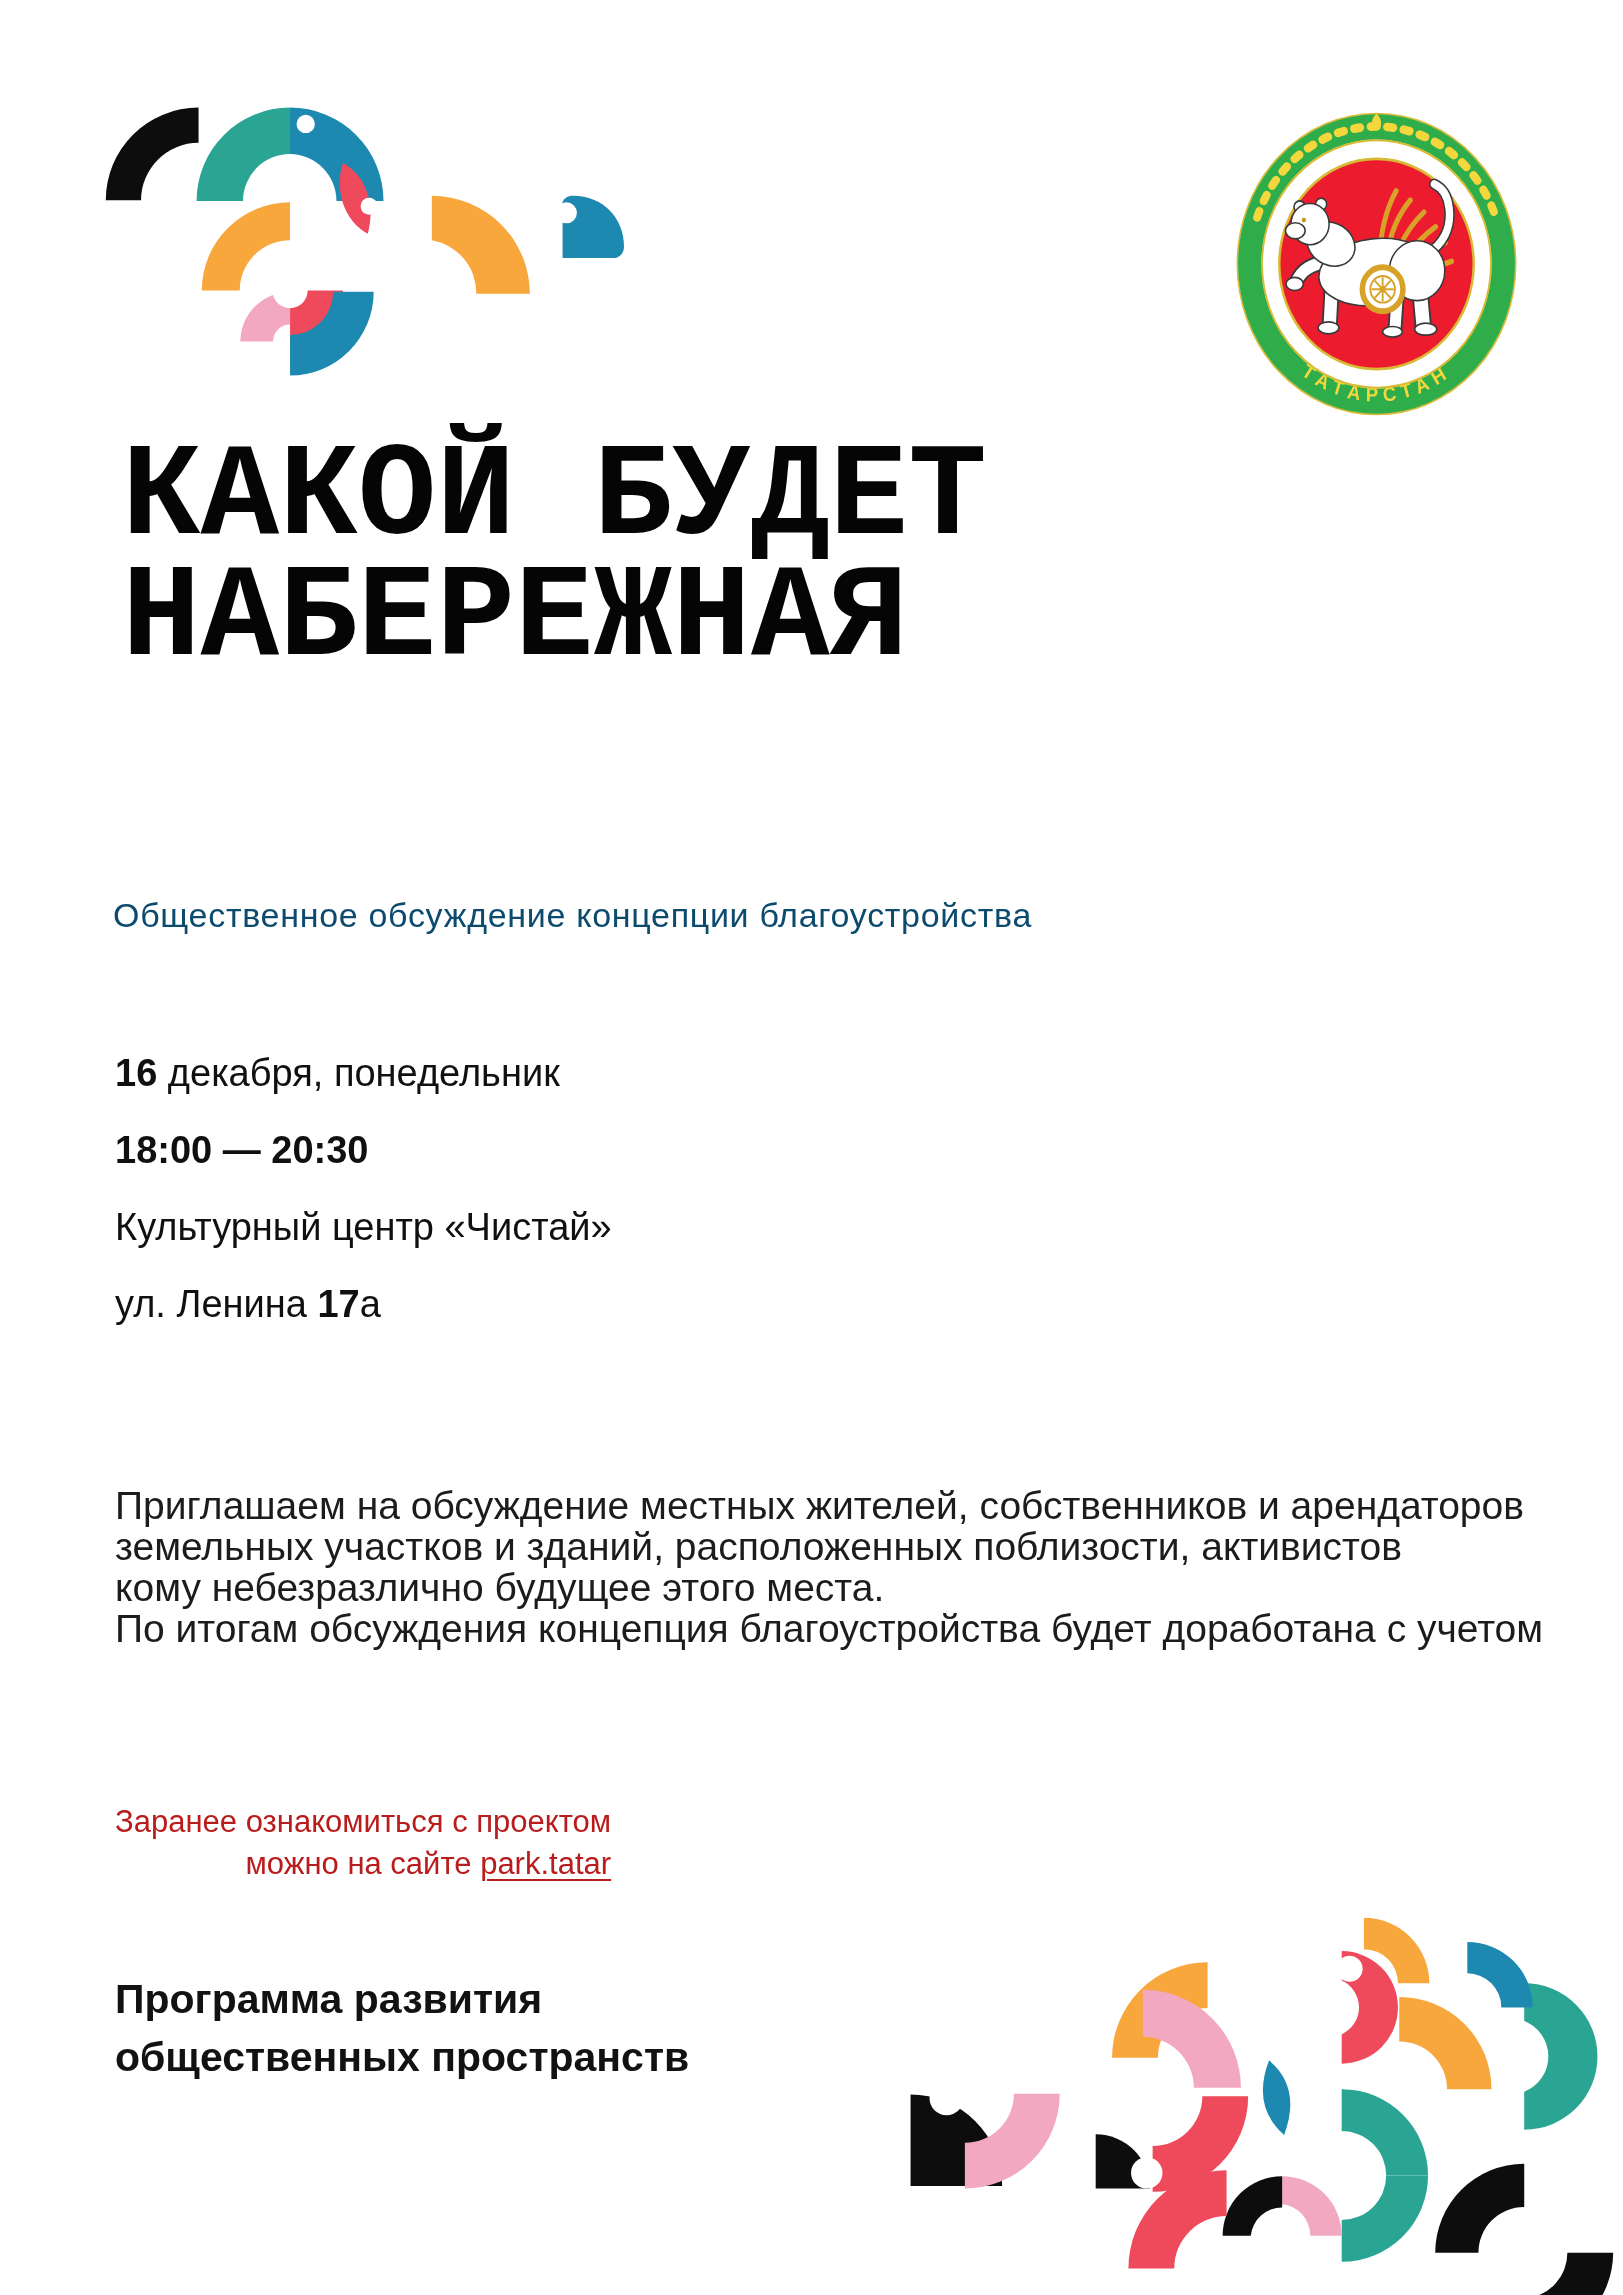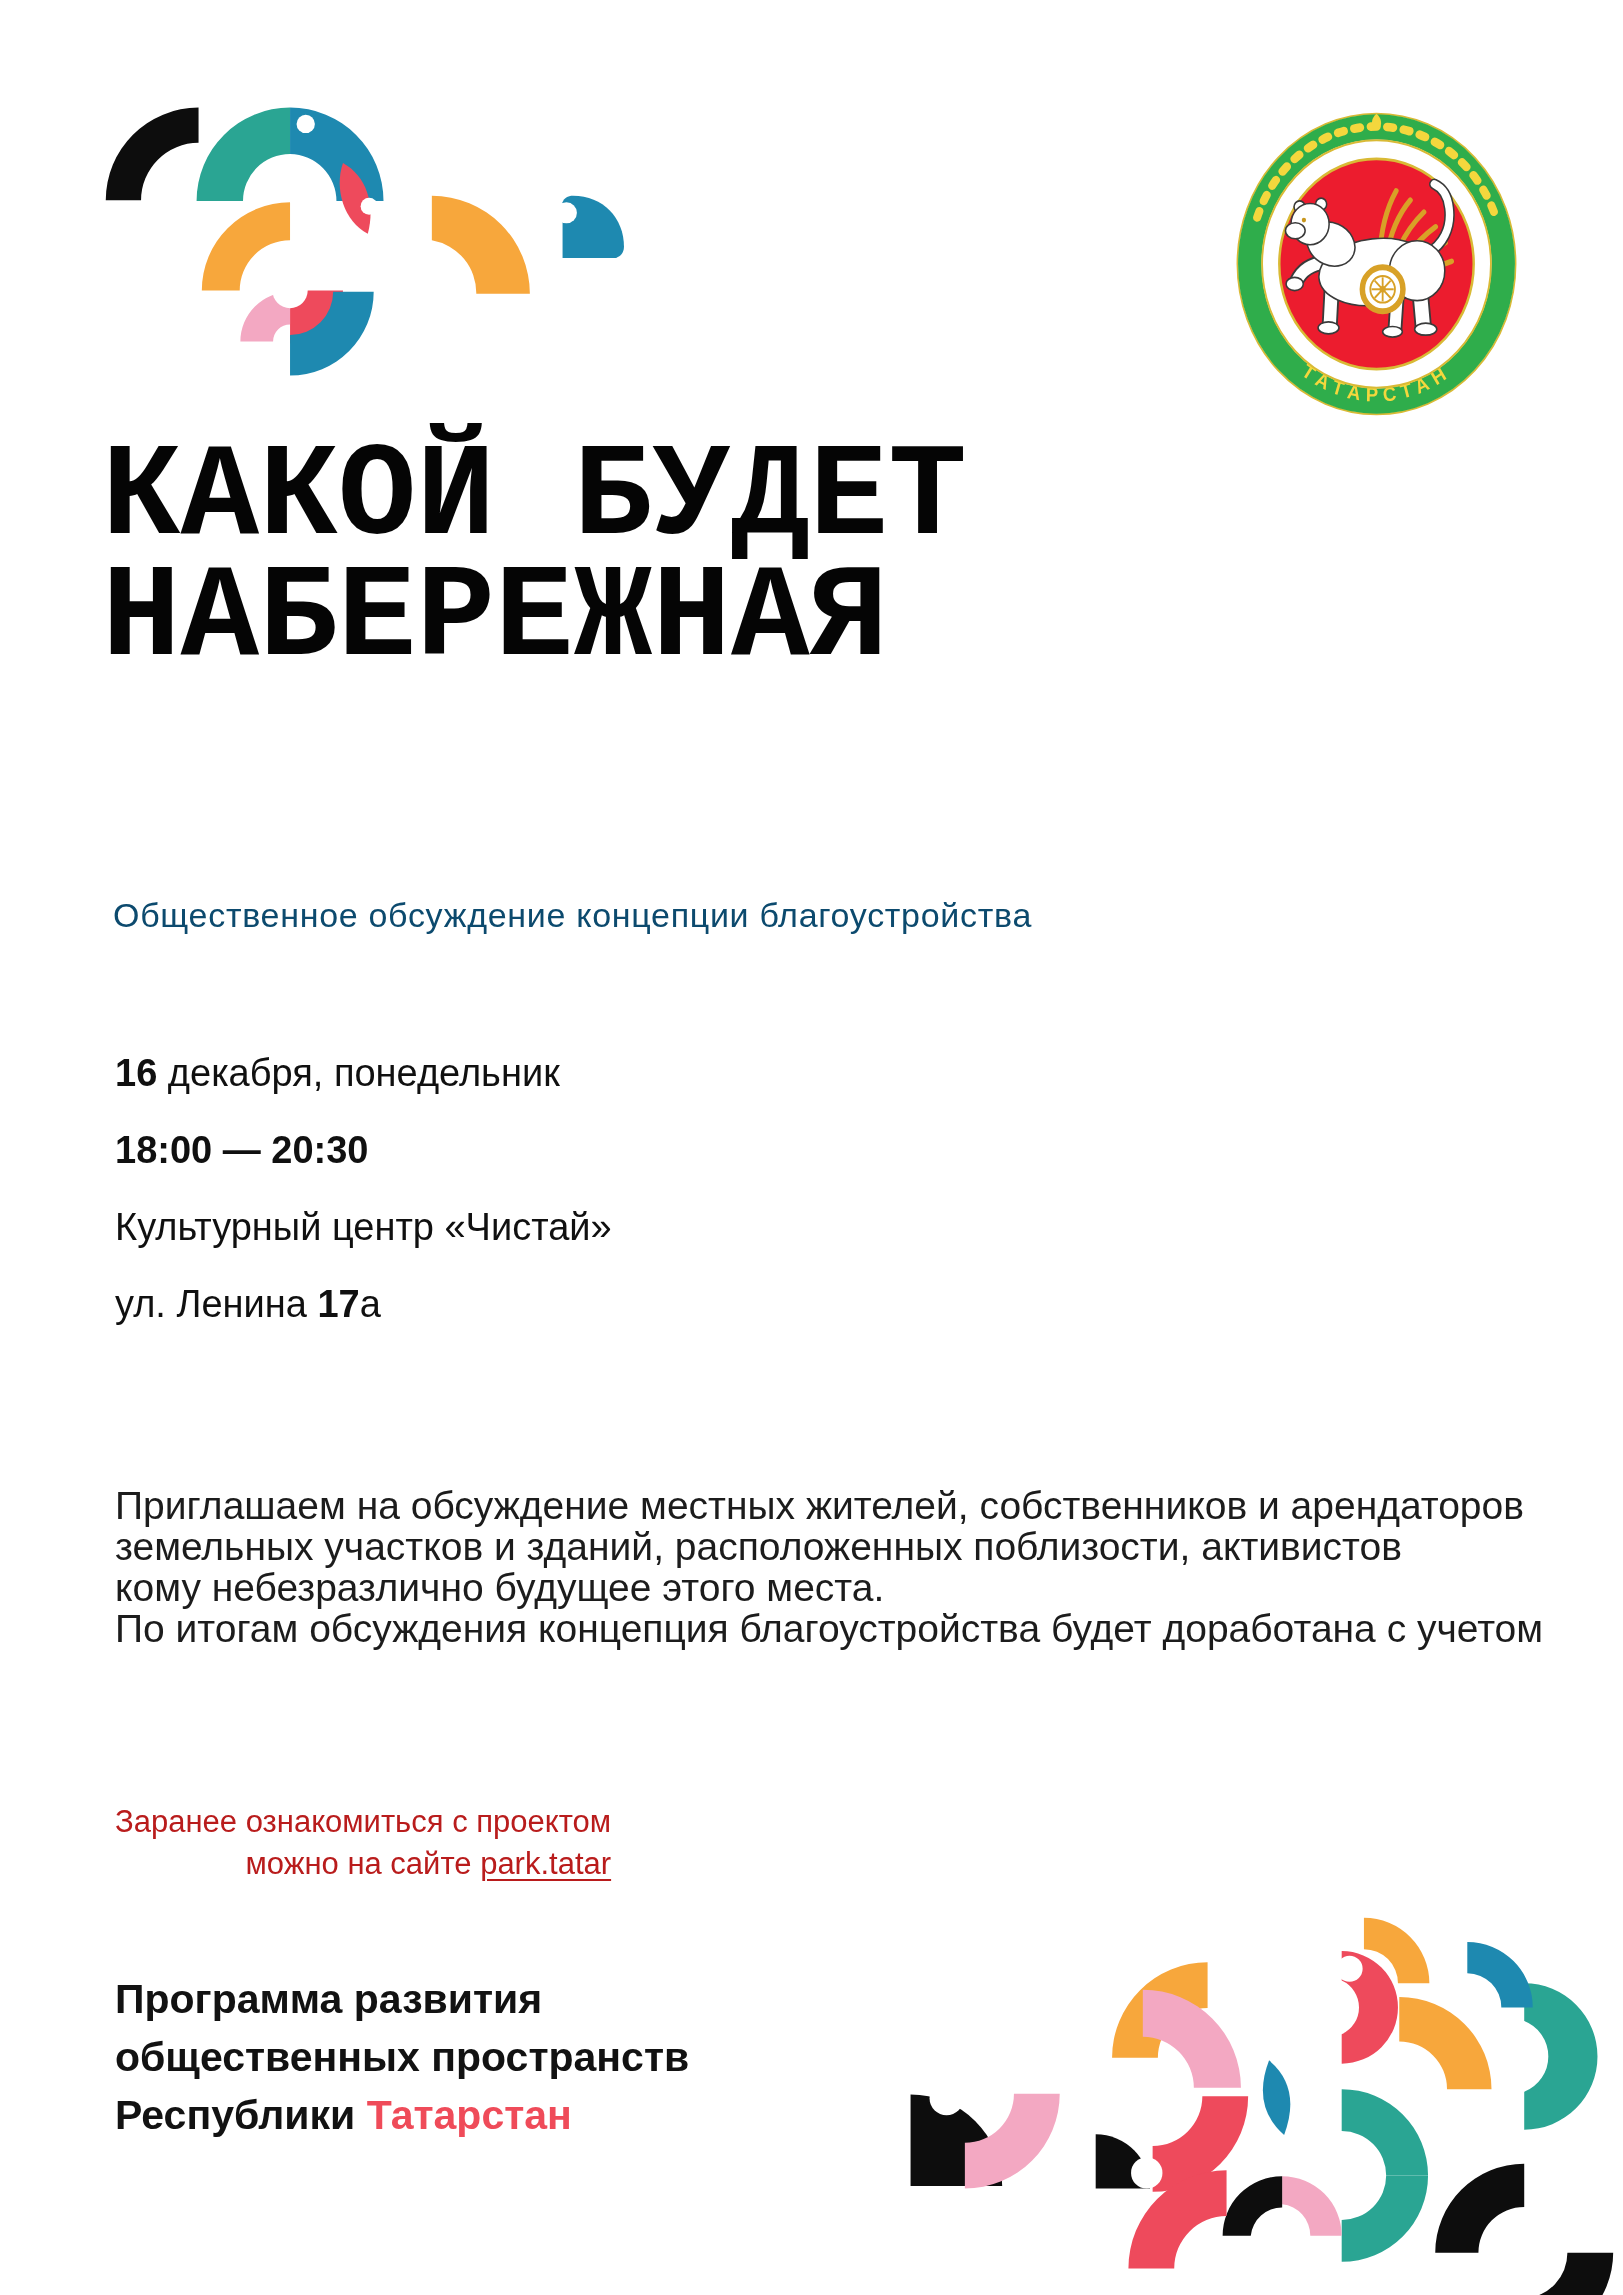--- a/index.html
+++ b/index.html
@@ -7,21 +7,21 @@
     width:1623px;height:2295px;position:relative;background:#ffffff;
     font-family:"Liberation Sans", sans-serif;color:#1b1b1b;overflow:hidden;
   }
   .abs{position:absolute;}
   
   .decor-tl{left:105px;top:103px;}
   .decor-br{left:906px;top:1898px;}
   .emblem{left:1235px;top:111px;}
   
   .title{
-    left:102px;top:438px;
+    left:122px;top:438px;
     font-family:"Liberation Mono", monospace;font-weight:700;
     font-size:131px;line-height:121px;color:#050505;white-space:nowrap;
     letter-spacing:0;
   }
   .subtitle{
     left:113px;top:896px;font-size:34px;letter-spacing:0.7px;color:#0c4a6e;white-space:nowrap;
   }
   .event{
     left:115px;top:1035px;font-size:38px;line-height:77px;color:#101010;white-space:nowrap;
   }
@@ -141,21 +141,20 @@
 </div>
 
 <div class="abs note">
   <div>Заранее ознакомиться с проектом</div>
   <div><span>можно на сайте </span><a href="#">park.tatar</a></div>
 </div>
 
 <div class="abs footer-text">
   <div>Программа развития</div>
   <div>общественных пространств</div>
-  <div><span>Республики </span><span class="accent">Татарстан</span></div>
 </div>
 
 <svg class="abs decor-br" width="717" height="398" viewBox="0 0 1096 608" aria-hidden="true">
   <path d="M 7 440 L 7 300 A 140 140 0 0 1 147 440 Z" fill="#0D0D0D"></path>
   <circle cx="62" cy="306" r="26" fill="#ffffff"></circle>
   <path d="M 235 299 A 145 145 0 0 1 90 444 L 90 374 A 75 75 0 0 0 165 299 Z" fill="#F3A8C2"></path>
   <path d="M 315 244 A 146 146 0 0 1 461 98 L 461 168 A 76 76 0 0 0 385 244 Z" fill="#F7A73C"></path>
   <path d="M 362 140 A 150 150 0 0 1 512 290 L 440 290 A 78 78 0 0 0 362 212 Z" fill="#F3A8C2"></path>
   <path d="M 523 303 A 146 146 0 0 1 377 449 L 377 379 A 76 76 0 0 0 453 303 Z" fill="#EE4A5C"></path>
   <path d="M 290 444 L 290 361 A 83 83 0 0 1 373 444 Z" fill="#0D0D0D"></path>

